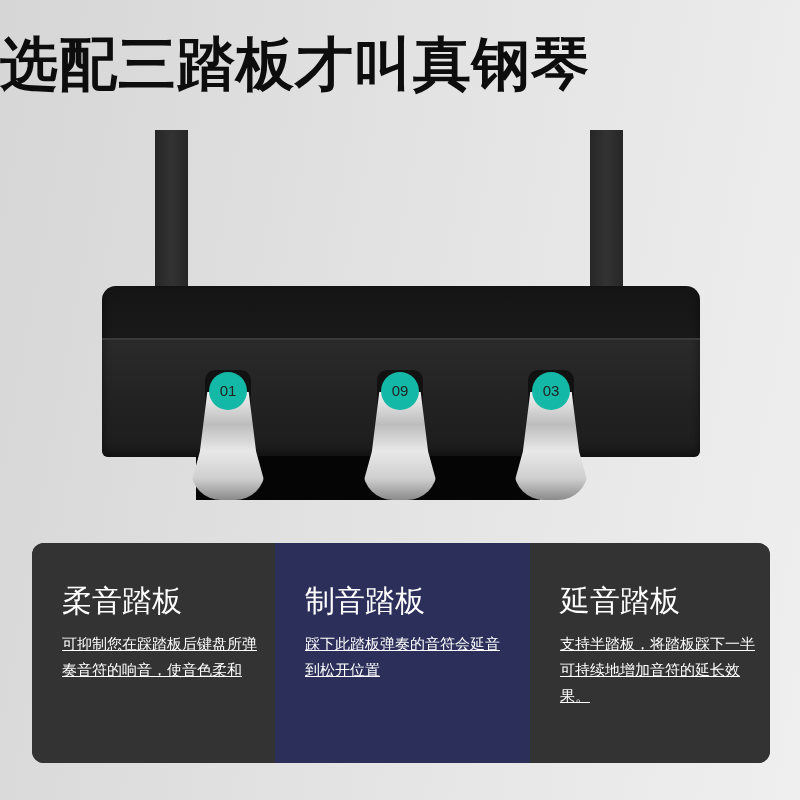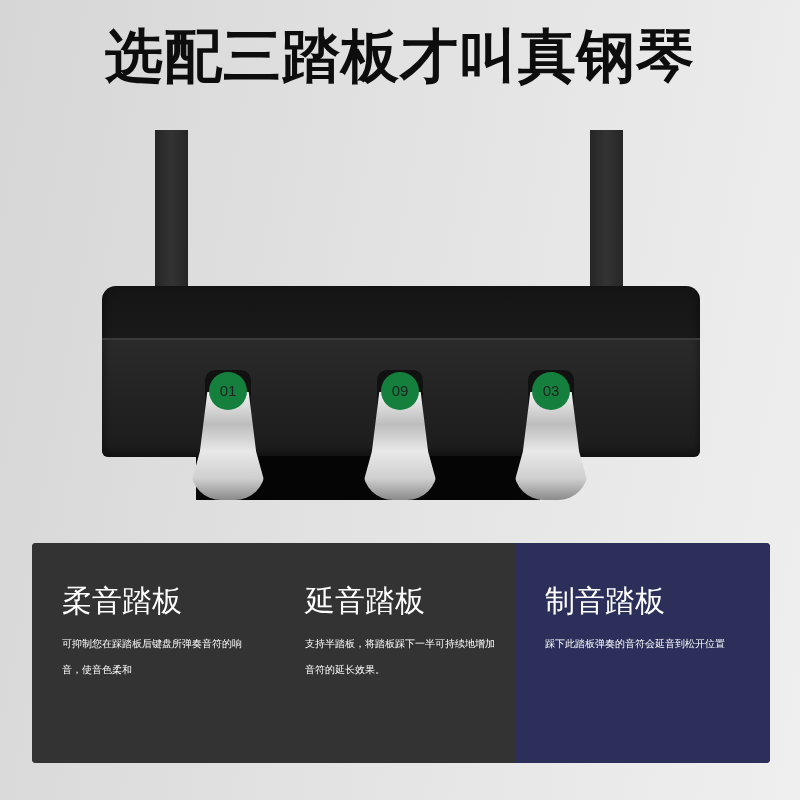--- a/index.html
+++ b/index.html
@@ -2,21 +2,21 @@
 <html><head>
 <meta charset="utf-8">
 <style>
   html, body { margin:0; padding:0; }
   body {
     width:800px; height:800px; overflow:hidden; position:relative;
     background: linear-gradient(100deg, #d6d6d6 0%, #e2e2e2 45%, #efefef 100%);
     font-family: "DejaVu Sans", "Liberation Sans", sans-serif;
   }
   .title {
-    position:absolute; left:0; top:16px; width:800px; text-align:center;
+    position:absolute; left:0; top:24px; width:800px; text-align:left;
     font-size:58px; font-weight:bold; color:#0d0d0d; letter-spacing:1px;
     line-height:80px;
   }
   
   .post { position:absolute; top:130px; width:33px; height:210px;
     background: linear-gradient(90deg,#262626 0%,#333 50%,#262626 100%); }
   .post.left { left:155px; }
   .post.right { left:590px; }
   .box {
     position:absolute; left:102px; top:286px; width:598px; height:171px;
@@ -32,35 +32,35 @@
     background:#111; border-radius:10px 10px 0 0;
   }
   .pedal .blade {
     position:absolute; left:8px; top:22px; width:74px; height:108px;
     background: linear-gradient(180deg,#f2f2f2 0%,#bdbdbd 30%,#e8e8e8 55%,#cfcfcf 80%,#8a8a8a 100%);
     clip-path: polygon(22% 0, 78% 0, 88% 55%, 100% 85%, 96% 100%, 4% 100%, 0 85%, 12% 55%);
     border-radius: 0 0 30px 30px;
   }
   .pedal .badge {
     position:absolute; left:26px; top:2px; width:38px; height:38px; border-radius:50%;
-    background:#15803d; color:#222; font-size:15px; line-height:38px; text-align:center;
+    background:#14b8a6; color:#222; font-size:15px; line-height:38px; text-align:center;
     font-family:"Liberation Sans", sans-serif;
   }
   
   .cards {
     position:absolute; left:32px; top:543px; width:738px; height:220px;
-    border-radius:4px; overflow:hidden; display:flex;
+    border-radius:12px; overflow:hidden; display:flex;
     background:#333333;
   }
   .card { position:relative; height:100%; box-sizing:border-box; color:#fff; }
   .card.c1 { width:243px; background:#333333; padding:40px 0 0 30px; }
   .card.c2 { width:255px; background:#2b2f5a; padding:40px 0 0 30px; }
   .card.c3 { width:240px; background:#333333; padding:40px 0 0 30px; }
   .card h3 { margin:0; font-size:30px; font-weight:normal; line-height:36px; letter-spacing:0px; }
-  .card p { margin:12px 0 0 0; font-size:10px; line-height:26px; width:195px; }
+  .card p { margin:12px 0 0 0; font-size:15px; line-height:26px; width:195px;text-decoration:underline; }
 </style>
 </head>
 <body>
 
 <div class="title">选配三踏板才叫真钢琴</div>
 
 <div>
   <div class="post left"></div>
   <div class="post right"></div>
   <div class="box"></div>
@@ -82,21 +82,21 @@
     <div class="blade"></div>
     <div class="badge">03</div>
   </div>
 </div>
 
 <div class="cards">
   <div class="card c1">
     <h3>柔音踏板</h3>
     <p>可抑制您在踩踏板后键盘所弹奏音符的响音，使音色柔和</p>
   </div>
+  <div class="card c2">
+    <h3>制音踏板</h3>
+    <p>踩下此踏板弹奏的音符会延音到松开位置</p>
+  </div>
   <div class="card c3">
     <h3>延音踏板</h3>
     <p>支持半踏板，将踏板踩下一半可持续地增加音符的延长效果。</p>
   </div>
-  <div class="card c2">
-    <h3>制音踏板</h3>
-    <p>踩下此踏板弹奏的音符会延音到松开位置</p>
-  </div>
 </div>
 
 </body></html>

